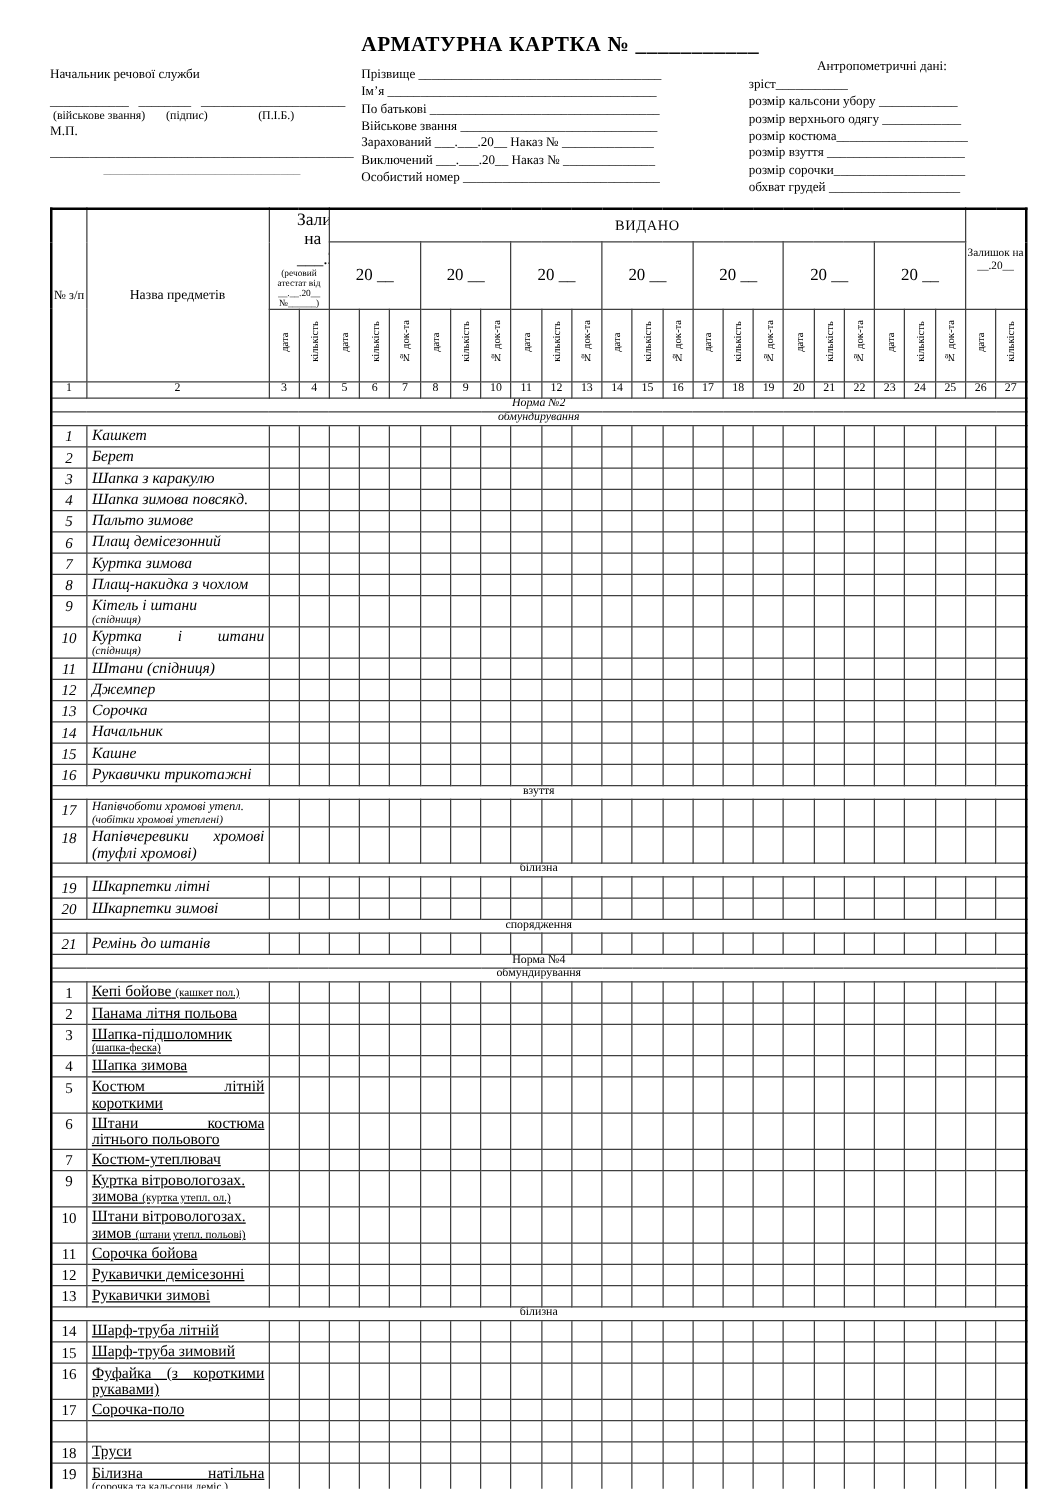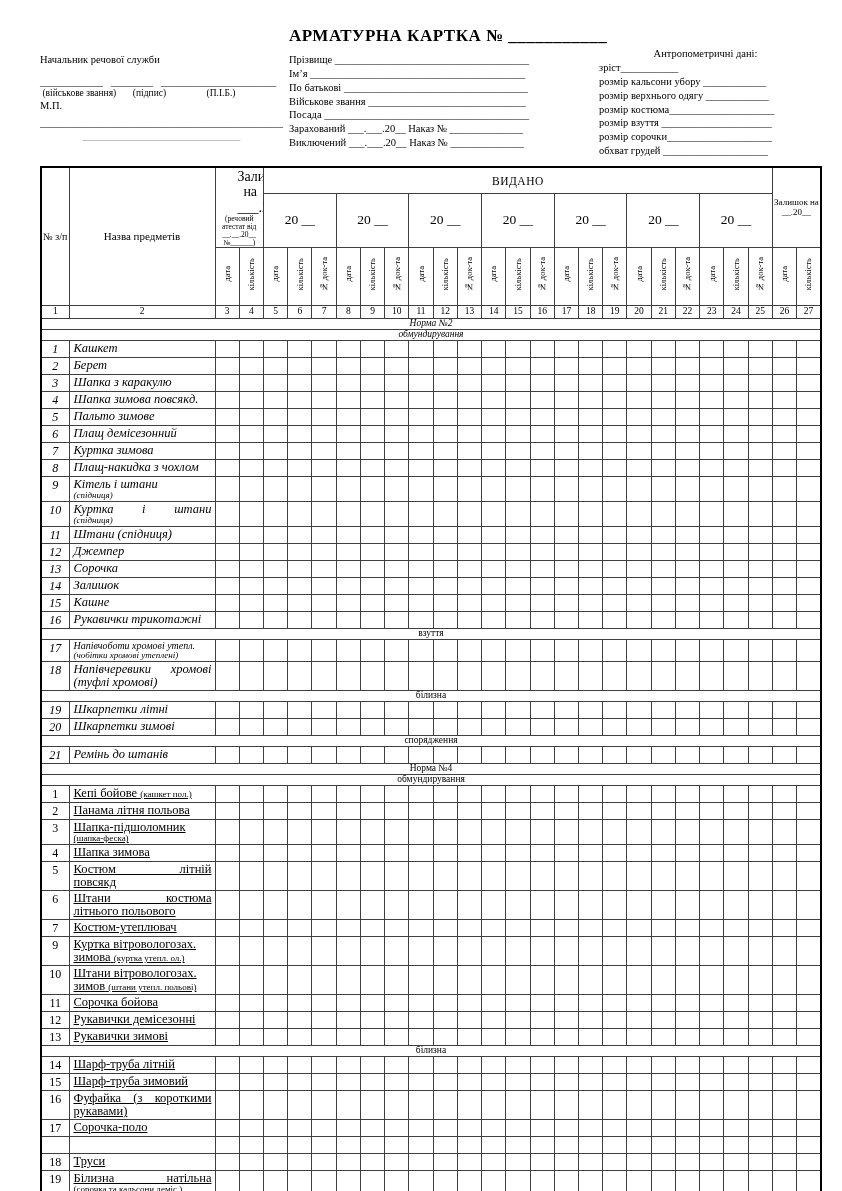--- a/index.html
+++ b/index.html
@@ -93,23 +93,23 @@
       <div class="uline-full">________________________________________________</div>
       <div class="uline-short">______________________________</div>
     </div>
 
     <div class="h-center">
       <div class="doc-title">АРМАТУРНА КАРТКА № ___________</div>
       <div class="p-field">Прізвище _____________________________________</div>
       <div class="p-field">Ім’я _________________________________________</div>
       <div class="p-field">По батькові ___________________________________</div>
       <div class="p-field">Військове звання ______________________________</div>
-      <div class="p-field">Посада _______________________________________</div>
       <div class="p-field">Зарахований ___.___.20__   Наказ № ______________</div>
       <div class="p-field">Виключений ___.___.20__   Наказ № ______________</div>
+      <div class="p-field">Особистий номер ______________________________</div>
     </div>
 
     <div class="h-right">
       <div class="a-title">Антропометричні дані:</div>
       <div class="a-field">зріст___________</div>
       <div class="a-field">розмір кальсони убору ____________</div>
       <div class="a-field">розмір верхнього одягу  ____________</div>
       <div class="a-field">розмір костюма____________________</div>
       <div class="a-field">розмір взуття _____________________</div>
       <div class="a-field">розмір сорочки____________________</div>
@@ -632,21 +632,21 @@
           <td class="dcell"></td>
           <td class="dcell"></td>
           <td class="dcell"></td>
           <td class="dcell"></td>
           <td class="dcell"></td>
           <td class="dcell"></td>
         </tr>
         <tr class="item sec-a">
           <td class="ncell">14</td>
           <td class="name">
-            <div><span class="t">Залишок</span></div>
+            <div><span class="t">Начальник</span></div>
           </td>
           <td class="dcell"></td>
           <td class="dcell"></td>
           <td class="dcell"></td>
           <td class="dcell"></td>
           <td class="dcell"></td>
           <td class="dcell"></td>
           <td class="dcell"></td>
           <td class="dcell"></td>
           <td class="dcell"></td>
@@ -1023,21 +1023,21 @@
           <td class="dcell"></td>
           <td class="dcell"></td>
           <td class="dcell"></td>
           <td class="dcell"></td>
           <td class="dcell"></td>
         </tr>
         <tr class="item sec-b">
           <td class="ncell">5</td>
           <td class="name">
             <div class="j"><span class="t">Костюм літній</span></div>
-            <div><span class="t2">повсякд</span></div>
+            <div><span class="t2">короткими</span></div>
           </td>
           <td class="dcell"></td>
           <td class="dcell"></td>
           <td class="dcell"></td>
           <td class="dcell"></td>
           <td class="dcell"></td>
           <td class="dcell"></td>
           <td class="dcell"></td>
           <td class="dcell"></td>
           <td class="dcell"></td>

